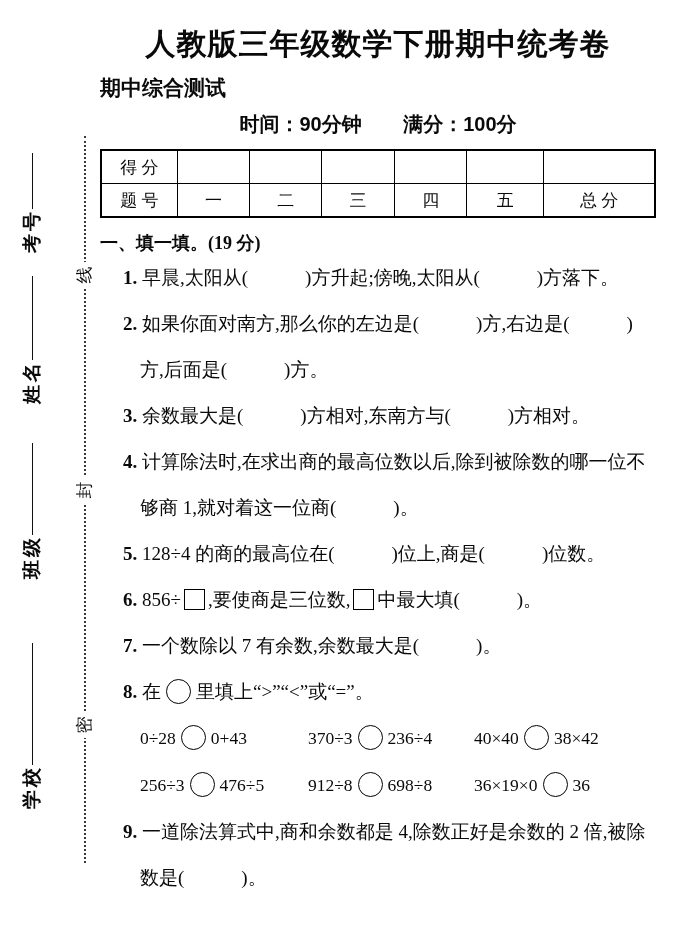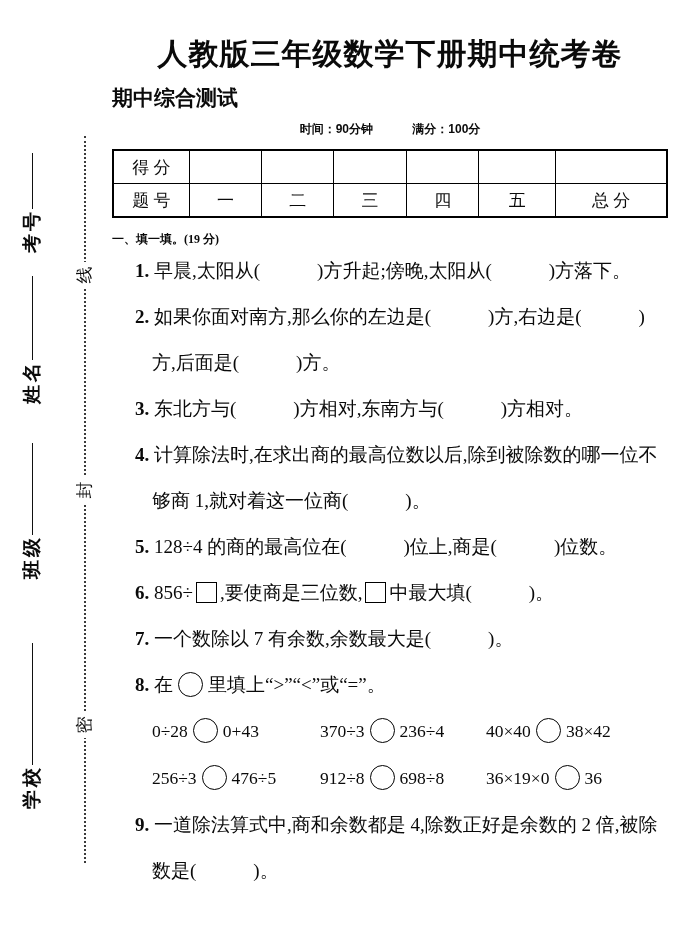--- a/index.html
+++ b/index.html
@@ -19,34 +19,34 @@
   .f1{left:-19px;top:189px;width:102px;}
   .f1 .blank{width:56px;}
   .f2{left:-33px;top:326px;width:130px;}
   .f2 .blank{width:84px;}
   .f3{left:-37px;top:497px;width:138px;}
   .f3 .blank{width:92px;}
   .f4{left:-52px;top:712px;width:168px;}
   .f4 .blank{width:122px;}
 
   
-  .content{position:absolute;left:112px;top:0;width:556px;margin-top:10px;}
+  .content{position:absolute;left:100px;top:0;width:556px;}
   .title{margin:24px 0 0 0;text-align:center;font-size:30px;font-weight:bold;
          font-family:"Liberation Sans","DejaVu Sans",sans-serif;letter-spacing:1px;}
   .subtitle{margin:9px 0 0 0;text-align:left;font-size:21px;font-weight:bold;
             font-family:"Liberation Sans","DejaVu Sans",sans-serif;}
-  .info{margin:9px 0 0 0;text-align:center;font-size:12px;font-weight:bold;
+  .info{margin:9px 0 0 0;text-align:center;font-size:20px;font-weight:bold;
         font-family:"Liberation Sans","DejaVu Sans",sans-serif;}
   .info span{margin:0 18px;}
 
   table.score{border-collapse:collapse;margin-top:11px;width:556px;font-size:17px;}
   table.score td{border:1px solid #000;height:32px;text-align:center;padding:0;}
   table.score{border:2px solid #000;}
 
-  .section-head{margin:13px 0 0 0;font-size:12px;font-weight:bold;}
+  .section-head{margin:13px 0 0 0;font-size:18px;font-weight:bold;}
 
   .q{margin:0;padding-left:40px;text-indent:-17px;font-size:19px;line-height:46px;
      word-break:break-all;}
   .qnum{font-weight:bold;}
   .sq{display:inline-block;width:19px;height:19px;border:1.5px solid #000;
       vertical-align:-4px;margin:0 3px;text-indent:0;}
   .circ{display:inline-block;width:23px;height:23px;border:1.5px solid #000;
         border-radius:50%;vertical-align:-6px;margin:0 5px;text-indent:0;}
   .cmp-grid{padding-left:40px;display:grid;grid-template-columns:168px 166px 1fr;
             font-size:17.5px;line-height:47px;white-space:nowrap;}
@@ -109,21 +109,21 @@
       </tr>
     </tbody>
       </table>
 
     <p class="section-head">一、填一填。(19 分)</p>
 
     <p class="q"><span class="qnum">1.</span> <span>早晨,太阳从(　　　)方升起;傍晚,太阳从(　　　)方落下。</span></p>
 
     <p class="q"><span class="qnum">2.</span> <span>如果你面对南方,那么你的左边是(　　　)方,右边是(　　　)方,后面是(　　　)方。</span></p>
 
-    <p class="q"><span class="qnum">3.</span> <span>东北方与(　　　)方相对,东南方与(　　　)方相对。</span></p>
+    <p class="q"><span class="qnum">3.</span> <span>余数最大是(　　　)方相对,东南方与(　　　)方相对。</span></p>
 
     <p class="q"><span class="qnum">4.</span> <span>计算除法时,在求出商的最高位数以后,除到被除数的哪一位不够商 1,就对着这一位商(　　　)。</span></p>
 
     <p class="q"><span class="qnum">5.</span> <span>128÷4 的商的最高位在(　　　)位上,商是(　　　)位数。</span></p>
 
     <p class="q"><span class="qnum">6.</span> <span>856÷</span><span class="sq"></span><span>,要使商是三位数,</span><span class="sq"></span><span>中最大填(　　　)。</span></p>
 
     <p class="q"><span class="qnum">7.</span> <span>一个数除以 7 有余数,余数最大是(　　　)。</span></p>
 
     <p class="q"><span class="qnum">8.</span> <span>在</span><span class="circ"></span><span>里填上“&gt;”“&lt;”或“=”。</span></p>

